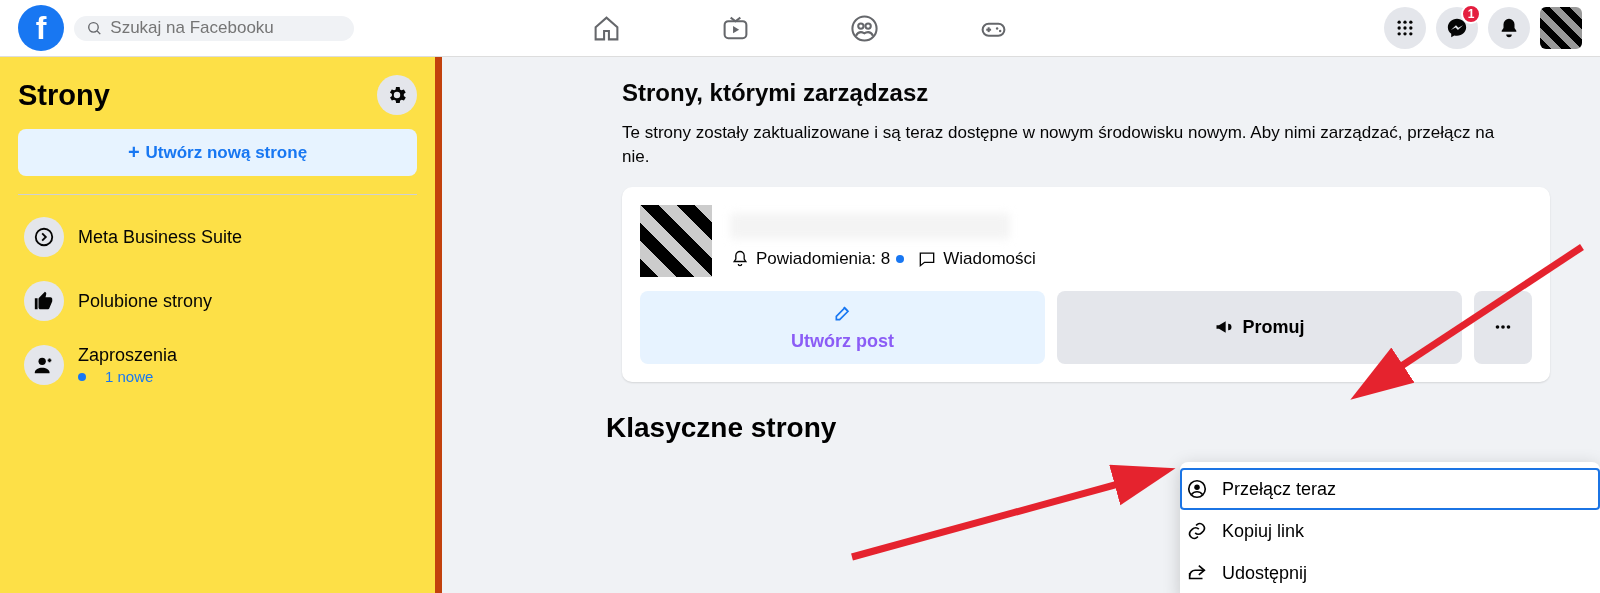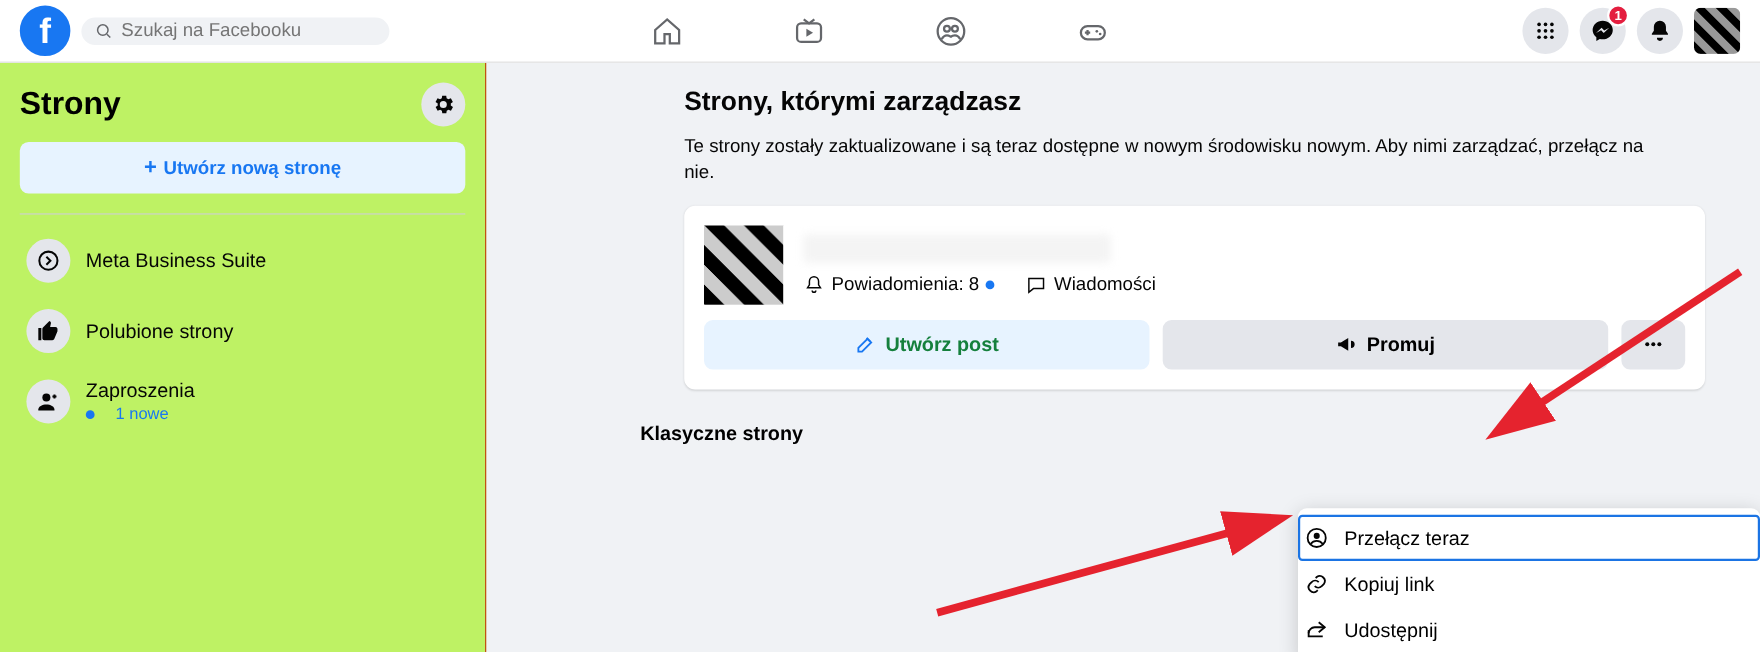--- a/index.html
+++ b/index.html
@@ -75,23 +75,23 @@
       width:42px; height:42px; border-radius:6px;
       background-image: linear-gradient(45deg,#000 25%,#999 25%,#999 50%,#000 50%,#000 75%,#999 75%);
       background-size: 20px 20px;
       cursor:pointer;
     }
 
     
     .layout { display:flex; height: calc(593px - 57px); }
     .sidebar {
       width: 442px;
-      background: #bef264;
+      background: #fde047;
       padding: 18px 18px;
-      border-right: 1px solid #c2410c;
+      border-right: 7px solid #c2410c;
     }
     .sidebar-head { display:flex; align-items:center; justify-content:space-between; margin-bottom:14px;}
     .sidebar-title { font-size: 29px; font-weight: 800; }
     .gear-btn {
       width:40px; height:40px; background:#e4e6eb; border-radius:50%;
       display:flex; align-items:center; justify-content:center; cursor:pointer;
     }
     .create-btn {
       background:#e7f3ff; color:#1877f2; font-weight:600; font-size:17px;
       border-radius:8px; padding: 12px; text-align:center; cursor:pointer;
@@ -125,31 +125,31 @@
       position:relative;
     }
     .page-row { display:flex; align-items:center; gap:18px; margin-bottom:14px;}
     .page-thumb {
       width:72px; height:72px;
       background-image: linear-gradient(45deg,#000 25%,#ccc 25%,#ccc 50%,#000 50%,#000 75%,#ccc 75%);
       background-size: 36px 36px;
     }
     .page-info { display:flex; flex-direction:column; gap:10px;}
     .page-name { width:280px; height:26px; background:#f4f4f4; filter: blur(4px); border-radius:4px;}
-    .page-stats { display:flex; align-items:center; gap:28px; color:#050505; font-size:17px;}
+    .page-stats { display:flex; align-items:center; gap:13px; color:#050505; font-size:17px;}
     .stat { display:flex; align-items:center; gap:6px;}
 
     .card-actions { display:flex; gap:12px;}
     .act-btn { flex:1; background:#e4e6eb; border-radius:8px; padding:12px;
       font-size:18px; font-weight:600; display:flex; align-items:center; justify-content:center;
       gap:8px; cursor:pointer; }
-    .act-btn.primary { background:#e7f3ff; color:#15803d; }
+    .act-btn.primary { background:#e7f3ff; color:#8b5cf6;flex-direction:column; }
     .act-more { width:58px; background:#e4e6eb; border-radius:8px; display:flex; align-items:center; justify-content:center; cursor:pointer;}
 
-    .classic-h { font-size:18px; font-weight:700; margin-left:90px; margin-top:30px;}
+    .classic-h { font-size:28px; font-weight:700; margin-left:114px; margin-top:30px;}
 
     
     .popup {
       position:absolute; right:0; top:405px; width:420px;
       background:#fff; border-radius:8px; box-shadow: 0 4px 18px rgba(0,0,0,0.18);
       padding:6px 0;
       z-index:15;
     }
     .popup-item {
       display:flex; align-items:center; gap:14px;

